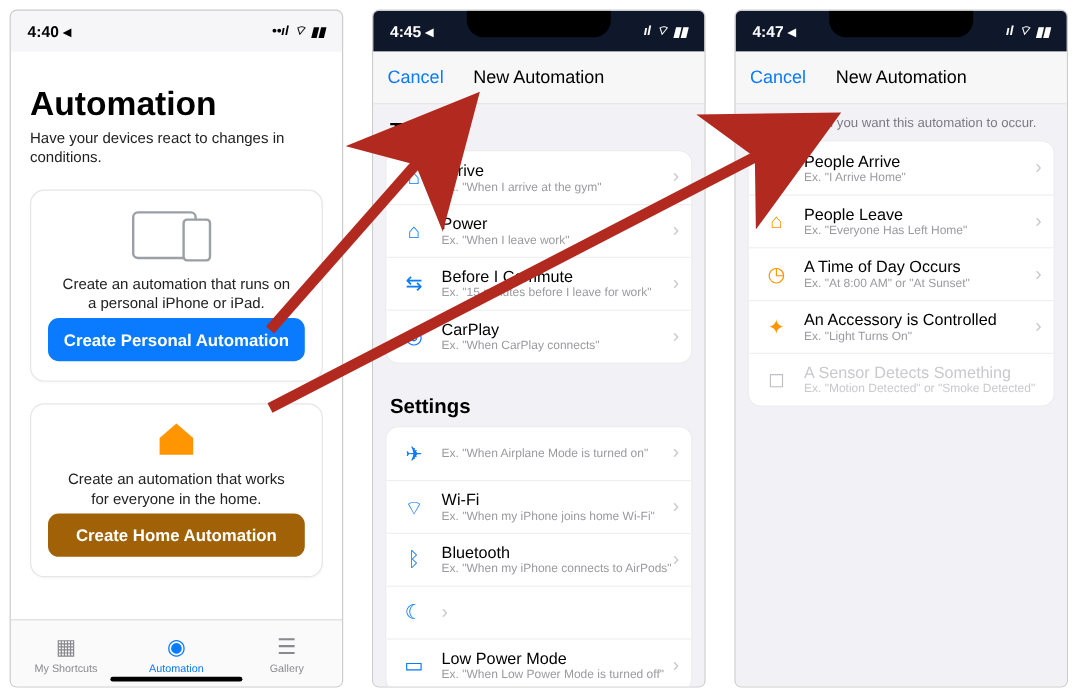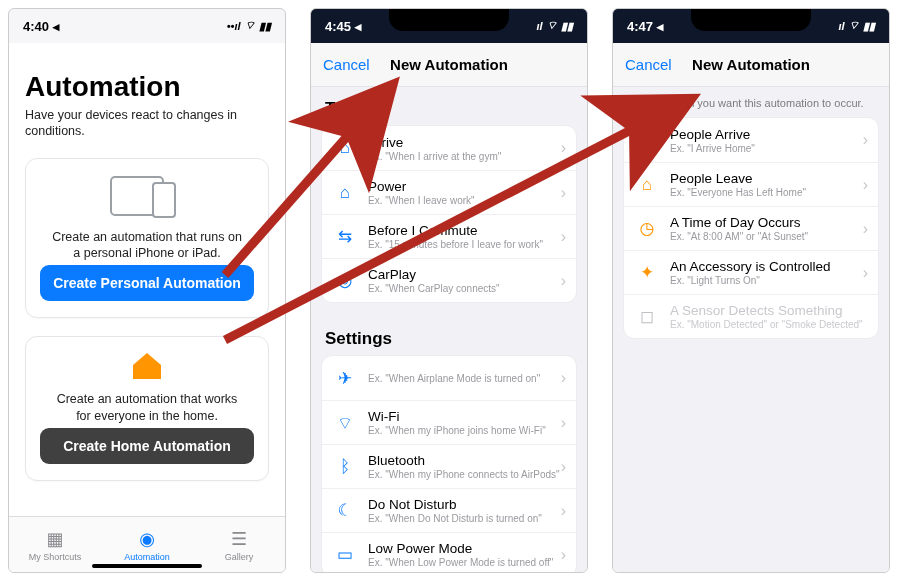--- a/index.html
+++ b/index.html
@@ -23,32 +23,32 @@
   .s1-body { padding: 14px 16px 0 16px; flex:1; overflow:hidden; background:#fff;}
   .s1-title { font-size: 28px; font-weight:700; margin-top: 14px;}
   .s1-sub { font-size: 12.5px; color:#222; margin-top:4px; line-height:1.3; }
   .card { background:#fff; border:1px solid #e6e6ea; border-radius:12px; padding:14px 14px 16px 14px; margin-top:18px; text-align:center; box-shadow:0 1px 2px rgba(0,0,0,0.03);}
   .s1-body .card:first-of-type { margin-top:22px; }
   .device-illus { display:flex; justify-content:center; margin-bottom:10px;}
   .device-illus svg { display:block; }
   .card-text { font-size:12.5px; color:#222; line-height:1.35; padding:0 10px;}
   .btn { display:block; width:100%; border:none; border-radius:9px; color:#fff; font-size:14px; font-weight:600; padding:10px 0; margin-top:3px; cursor:pointer;}
   .btn.blue { background:#0a7aff; }
-  .btn.orange { background:#404040; }
+  .btn.orange { background:#a16207; }
   .house-icon { color:#ff9500; font-size:30px; line-height:1; }
   .tabbar { height:56px; border-top:1px solid #dcdce0; background:#fafafb; display:flex; }
   .tab { flex:1; display:flex; flex-direction:column; align-items:center; justify-content:center; font-size:9px; color:#8a8a8e; gap:2px;}
   .tab.active { color:#0a7aff; }
   .tab .ticon { font-size:18px; }
   .home-indicator { position:absolute; bottom:4px; left:50%; transform:translateX(-50%); width:110px; height:4px; border-radius:3px; background:#000; }
 
   
   .navbar { height:44px; background:#f7f7f8; border-bottom:1px solid #e3e3e7; display:flex; align-items:center; justify-content:center; position:relative; }
   .nav-cancel { position:absolute; left:12px; color:#0a7aff; font-size:15px; }
-  .nav-title { font-size:15px; font-weight:700; }
+  .nav-title { font-size:15px; font-weight:400; }
   .content { flex:1; overflow:hidden; background:#f2f2f6; }
   .section-h { font-size:17px; font-weight:700; padding:12px 14px 6px 14px; color:#000;}
   .desc-line { font-size:11px; color:#7a7a80; padding:10px 14px 8px 14px; }
   .list { background:#fff; border-radius:11px; margin:0 10px 14px 10px; overflow:hidden; border:1px solid #ececef;}
   .row { display:flex; align-items:center; padding:8px 10px; position:relative; min-height:44px; }
   .row + .row { border-top:1px solid #efeff2; }
   .row .ricon { width:26px; display:flex; justify-content:center; font-size:17px; margin-right:10px;}
   .row .ricon.blue { color:#0a7aff; }
   .row .ricon.orange { color:#ff9500; }
   .row .ricon.gray { color:#bfbfc4; }
@@ -191,24 +191,20 @@
         <div class="row">
           <span class="ricon blue">ᛒ</span>
           <div class="rtext">
               <div class="rtitle">Bluetooth</div>
               <div class="rsub">Ex. "When my iPhone connects to AirPods"</div>
             </div>
           <span class="chev">›</span>
         </div>
         <div class="row">
           <span class="ricon blue">☾</span>
-          <div class="rtext">
-              <div class="rtitle">Do Not Disturb</div>
-              <div class="rsub">Ex. "When Do Not Disturb is turned on"</div>
-            </div>
           <span class="chev">›</span>
         </div>
         <div class="row">
           <span class="ricon blue">▭</span>
           <div class="rtext">
               <div class="rtitle">Low Power Mode</div>
               <div class="rsub">Ex. "When Low Power Mode is turned off"</div>
             </div>
           <span class="chev">›</span>
         </div>

